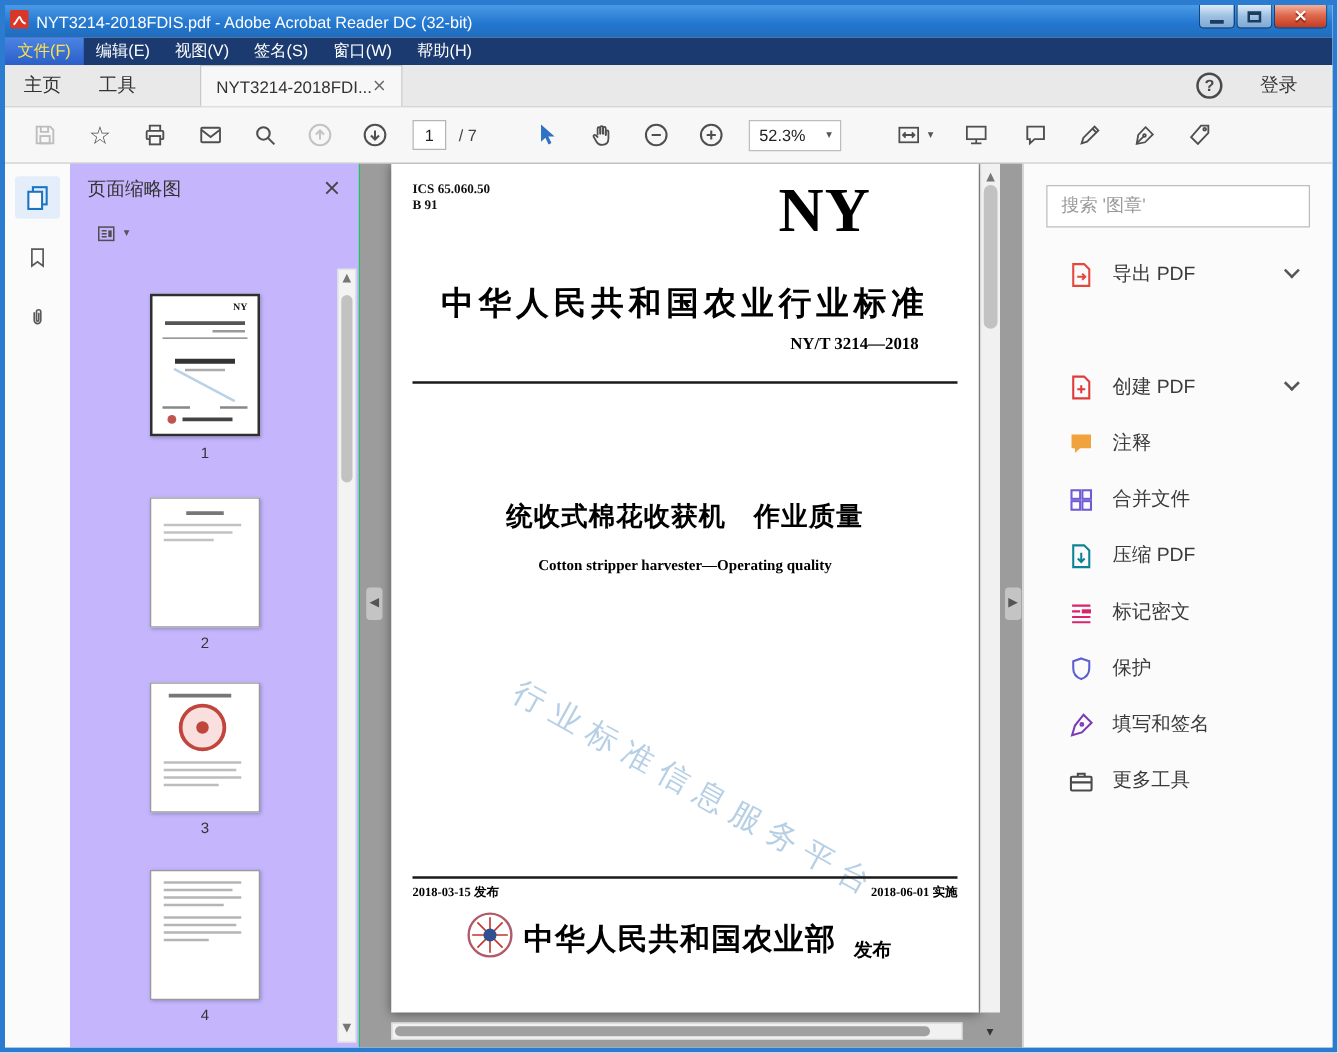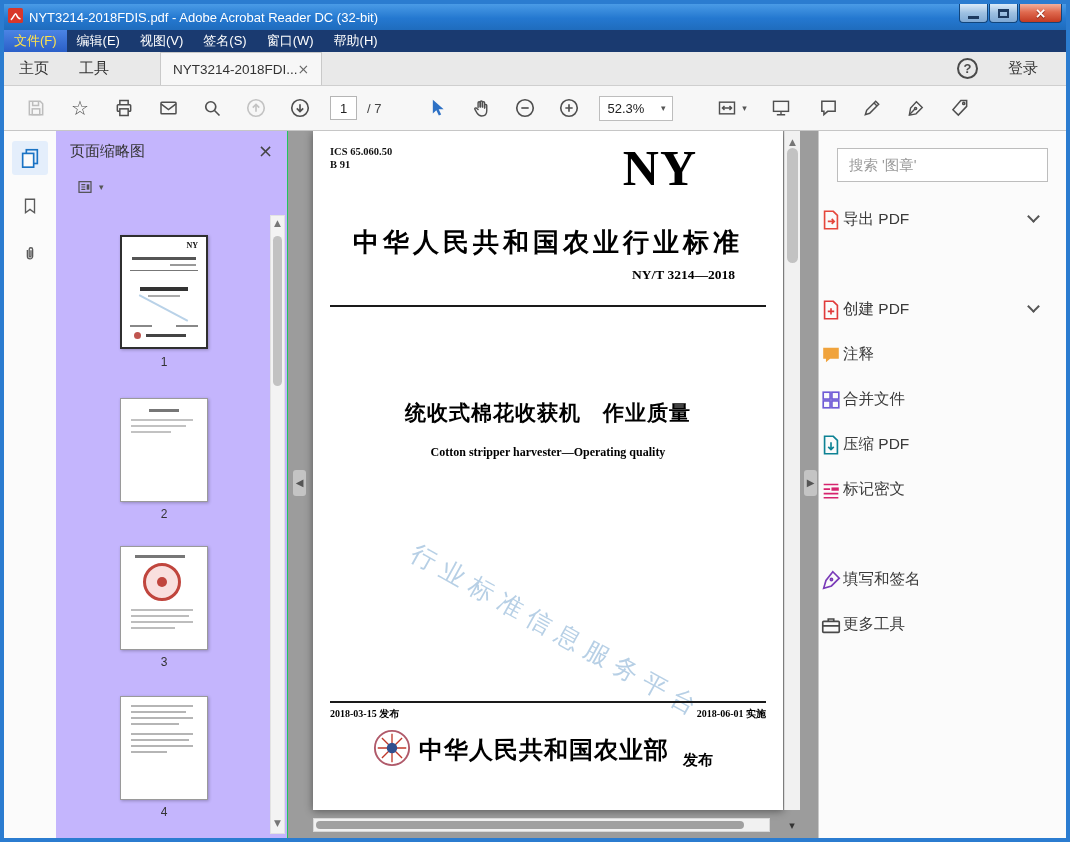--- a/index.html
+++ b/index.html
@@ -83,21 +83,21 @@
   .hthumb{position:absolute;left:2px;top:2px;bottom:2px;width:94%;background:#a0a0a0;border-radius:4px}
   .cornerbtn{position:absolute;right:16px;bottom:4px;width:20px;height:18px;display:flex;align-items:center;justify-content:center;color:#333;font-size:11px}
   .collapse{position:absolute;top:339px;width:13px;height:26px;display:flex;align-items:center;justify-content:center;color:#555;font-size:10px;background:rgba(230,230,230,.55);border-radius:3px}
   .collapse.left{left:5px}
   .collapse.right{right:1px}
 
   
   .rightpanel{width:248px;background:#fbfbfb;border-left:1px solid #c9c9c9;position:relative}
   .search{position:absolute;left:18px;top:17px;width:211px;height:34px;border:1px solid #bdbdbd;background:#fff;font-size:14.5px;color:#444;padding:0 11px;font-family:"Liberation Sans",sans-serif}
   .search::placeholder{color:#9a9a9a}
-  .tool{position:absolute;left:0;right:0;height:45px;display:flex;align-items:center;font-size:15.5px;color:#3a3a3a}
+  .tool{position:absolute;left:0;right:0;height:45px;display:flex;align-items:center;padding-left:34px;gap:13px;font-size:15.5px;color:#3a3a3a}
   .ticon{width:24px;display:flex;justify-content:center}
   .chev{width:9px;height:9px;border-right:2px solid #555;border-bottom:2px solid #555;transform:rotate(45deg);position:absolute;right:28px;top:15px}
 
   
   .mini{position:absolute;inset:0}
   .mini div{position:absolute}
 </style>
 </head>
 <body>
 
@@ -464,20 +464,28 @@
       <div class="tool" style="top:336px">
         <span class="ticon">
           <svg width="22" height="22" viewBox="0 0 24 24" fill="none" stroke="#d6246e" stroke-width="1.8">
               <path d="M4 6h16M4 11h7M4 16h16M4 20.5h16"></path>
               <rect x="12.5" y="9.2" width="8" height="3.6" fill="#d6246e" stroke="none"></rect>
             </svg>
         </span>
         <span>标记密文</span>
       </div>
 
+      <div class="tool" style="top:381px">
+        <span class="ticon">
+          <svg width="22" height="22" viewBox="0 0 24 24" fill="none" stroke="#5b5fd0" stroke-width="1.8">
+              <path d="M12 3l7 2.5v6c0 5-3 8-7 9.5-4-1.5-7-4.5-7-9.5v-6z"></path>
+            </svg>
+        </span>
+        <span>保护</span>
+      </div>
 
       <div class="tool" style="top:426px">
         <span class="ticon">
           <svg width="22" height="22" viewBox="0 0 24 24" fill="none" stroke="#7a3bb8" stroke-width="1.8">
               <path d="M14 3l7 7-8.5 8.5L4 21l2.5-8.5z"></path>
               <circle cx="12.5" cy="11.5" r="1.2"></circle>
             </svg>
         </span>
         <span>填写和签名</span>
       </div>

